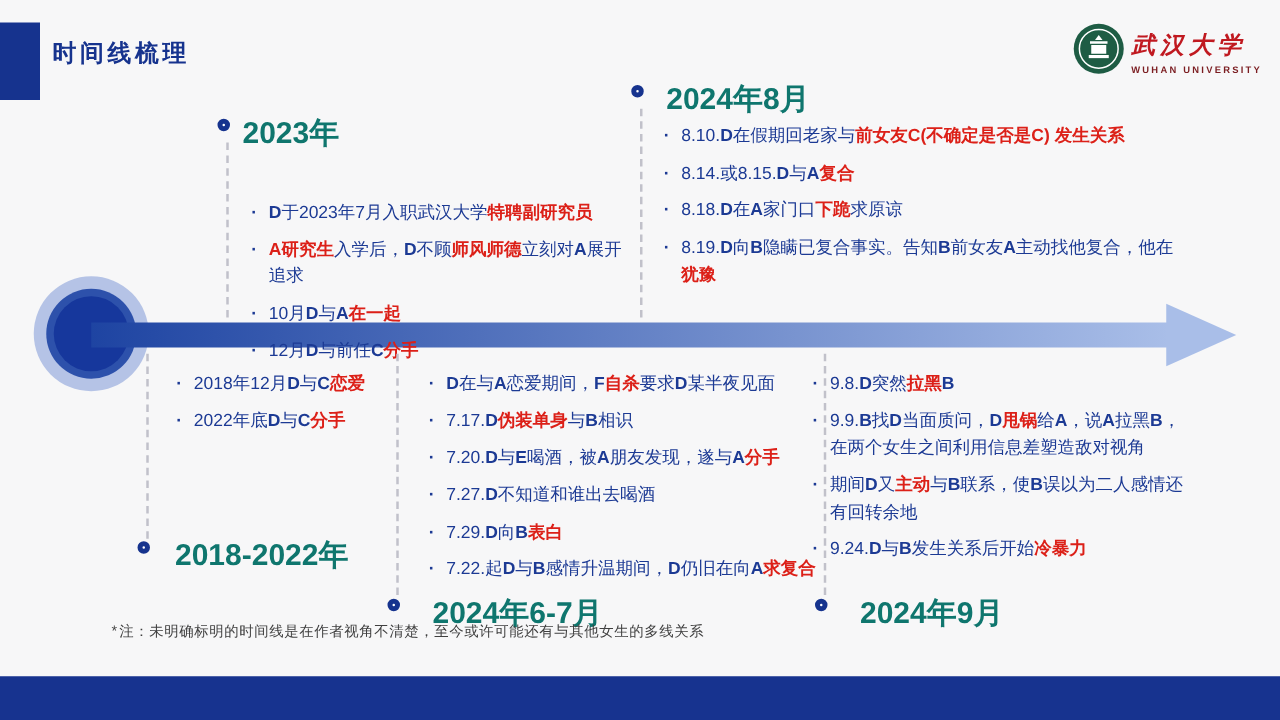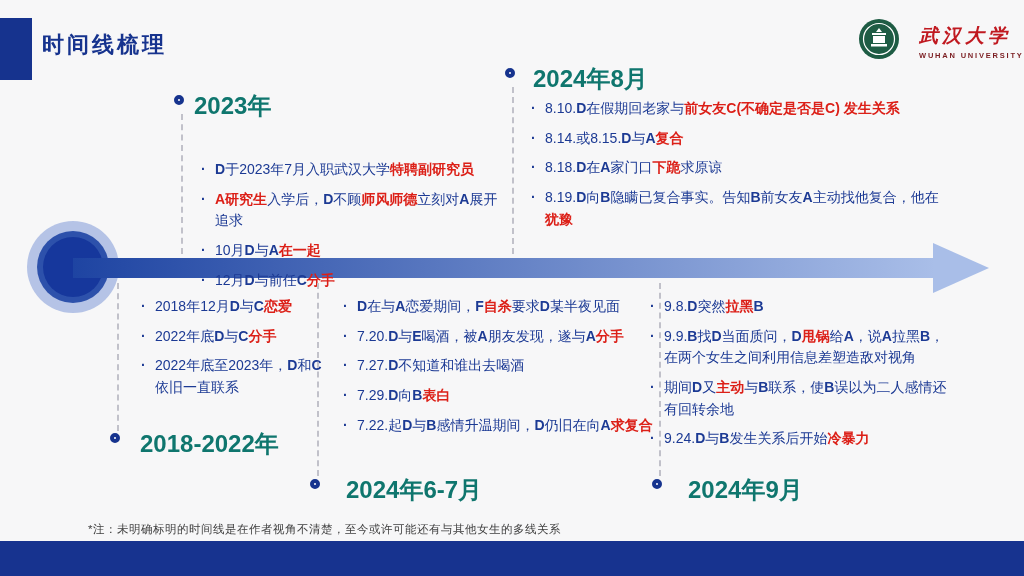--- a/index.html
+++ b/index.html
@@ -1,24 +1,24 @@
 <!DOCTYPE html>
 <html><head>
 <meta charset="utf-8">
 <style>
   * { margin:0; padding:0; box-sizing:border-box; }
   body { font-family:"Liberation Sans","DejaVu Sans",sans-serif; }
   .stage { position:relative; width:1024px; height:576px; background:#f7f7f8; overflow:hidden; }
 
   
   .accent-rect { position:absolute; left:0; top:18px; width:32px; height:62px; background:#16338e; }
-  .slide-title { position:absolute; left:42px; top:30px; font-size:22px; font-weight:700; color:#16338e; letter-spacing:3px; }
+  .slide-title { position:absolute; left:42px; top:30px; font-size:19px; font-weight:700; color:#16338e; letter-spacing:3px; }
 
   
-  .logo { position:absolute; left:858px; top:18px; display:flex; align-items:center; gap:19px; }
+  .logo { position:absolute; left:858px; top:18px; display:flex; align-items:center; gap:5px; }
   .logo-text .cn { font-family:"Liberation Serif","DejaVu Serif",serif; font-size:19px; font-weight:700; color:#c01920; letter-spacing:4px; font-style:italic; }
   .logo-text .en { font-size:7.5px; font-weight:700; color:#7b1d21; letter-spacing:1.8px; margin-top:2px;text-align:right; }
 
   
   .origin-outer { position:absolute; left:27px; top:221px; width:92px; height:92px; border-radius:50%; background:#b5c3e6; }
   .origin-mid   { position:absolute; left:37px; top:231px; width:72px; height:72px; border-radius:50%; background:#2d51ab; }
   .origin-core  { position:absolute; left:43px; top:237px; width:60px; height:60px; border-radius:50%; background:#16379c; }
   .tl-bar { position:absolute; left:73px; top:258px; width:862px; height:20px; background:linear-gradient(to right,#1e44a2,#a9bee8); }
   .tl-head { position:absolute; left:933px; top:243px; width:0; height:0; border-top:25px solid transparent; border-bottom:25px solid transparent; border-left:56px solid #a9bee8; }
 
@@ -35,21 +35,21 @@
   .seg-b { font-weight:700; color:#1c3a94; }
   .seg-r { font-weight:700; color:#dc2018; }
 
   #ev-2023    { left:200px; top:120px; width:300px;margin-top:39px; }
   #ev-2024-08 { left:530px; top:98px;  width:412px; }
   #ev-2018    { left:140px; top:296px; width:190px; }
   #ev-2024-67 { left:342px; top:296px; width:335px; }
   #ev-2024-09 { left:649px; top:296px; width:302px; }
 
   
-  .footnote { position:absolute; left:88px; top:522px; font-size:11.5px; color:#3f3f3f; letter-spacing:0.5px; }
+  .footnote { position:absolute; left:88px; top:498px; font-size:11.5px; color:#3f3f3f; letter-spacing:0.5px;font-family:Liberation Mono, monospace; }
   .bottom-bar { position:absolute; left:0; top:541px; width:1024px; height:35px; background:#17338f; }
 </style>
 </head>
 <body>
 
 <div class="stage">
 
   <div class="accent-rect"></div>
   <div class="slide-title">时间线梳理</div>
 
@@ -93,28 +93,28 @@
       <li><span class="seg-n">8.10.</span><span class="seg-b">D</span><span class="seg-n">在假期回老家与</span><span class="seg-r">前女友C(不确定是否是C) 发生关系</span></li>
       <li><span class="seg-n">8.14.或8.15.</span><span class="seg-b">D</span><span class="seg-n">与</span><span class="seg-b">A</span><span class="seg-r">复合</span></li>
       <li><span class="seg-n">8.18.</span><span class="seg-b">D</span><span class="seg-n">在</span><span class="seg-b">A</span><span class="seg-n">家门口</span><span class="seg-r">下跪</span><span class="seg-n">求原谅</span></li>
       <li><span class="seg-n">8.19.</span><span class="seg-b">D</span><span class="seg-n">向</span><span class="seg-b">B</span><span class="seg-n">隐瞒已复合事实。告知</span><span class="seg-b">B</span><span class="seg-n">前女友</span><span class="seg-b">A</span><span class="seg-n">主动找他复合，他在</span><span class="seg-r">犹豫</span></li>
     </ul>
 
   <div class="connector" style="left:117px; top:283px; height:148px;"></div>
   <ul class="events" id="ev-2018">
       <li><span class="seg-n">2018年12月</span><span class="seg-b">D</span><span class="seg-n">与</span><span class="seg-b">C</span><span class="seg-r">恋爱</span></li>
       <li><span class="seg-n">2022年底</span><span class="seg-b">D</span><span class="seg-n">与</span><span class="seg-b">C</span><span class="seg-r">分手</span></li>
-      <li><span class="seg-n">2022年底至2023年，</span><span class="seg-b">D</span><span class="seg-n">和</span><span class="seg-b">C</span><span class="seg-n">依旧一直联系</span></li>
     </ul>
   <div class="node" style="left:110px; top:433px;"></div>
   <div class="sec-title" style="left:140px; top:428px;">2018-2022年</div>
 
   <div class="connector" style="left:317px; top:283px; height:193px;"></div>
   <ul class="events" id="ev-2024-67">
       <li><span class="seg-b">D</span><span class="seg-n">在与</span><span class="seg-b">A</span><span class="seg-n">恋爱期间，</span><span class="seg-b">F</span><span class="seg-r">自杀</span><span class="seg-n">要求</span><span class="seg-b">D</span><span class="seg-n">某半夜见面</span></li>
+      <li><span class="seg-n">7.17.</span><span class="seg-b">D</span><span class="seg-r">伪装单身</span><span class="seg-n">与</span><span class="seg-b">B</span><span class="seg-n">相识</span></li>
       <li><span class="seg-n">7.20.</span><span class="seg-b">D</span><span class="seg-n">与</span><span class="seg-b">E</span><span class="seg-n">喝酒，被</span><span class="seg-b">A</span><span class="seg-n">朋友发现，遂与</span><span class="seg-b">A</span><span class="seg-r">分手</span></li>
       <li><span class="seg-n">7.27.</span><span class="seg-b">D</span><span class="seg-n">不知道和谁出去喝酒</span></li>
       <li><span class="seg-n">7.29.</span><span class="seg-b">D</span><span class="seg-n">向</span><span class="seg-b">B</span><span class="seg-r">表白</span></li>
       <li><span class="seg-n">7.22.起</span><span class="seg-b">D</span><span class="seg-n">与</span><span class="seg-b">B</span><span class="seg-n">感情升温期间，</span><span class="seg-b">D</span><span class="seg-n">仍旧在向</span><span class="seg-b">A</span><span class="seg-r">求复合</span></li>
     </ul>
   <div class="node" style="left:310px; top:479px;"></div>
   <div class="sec-title" style="left:346px; top:474px;">2024年6-7月</div>
 
   <div class="connector" style="left:659px; top:283px; height:193px;"></div>
   <ul class="events" id="ev-2024-09">

